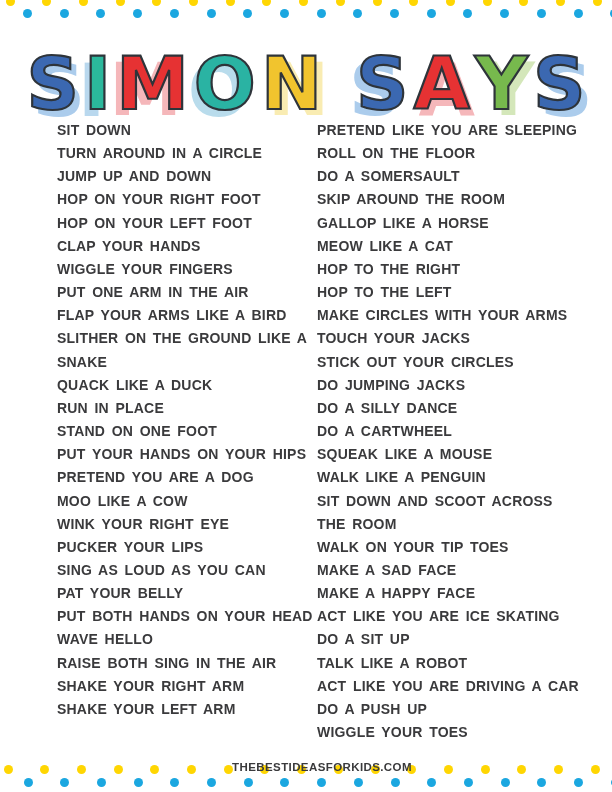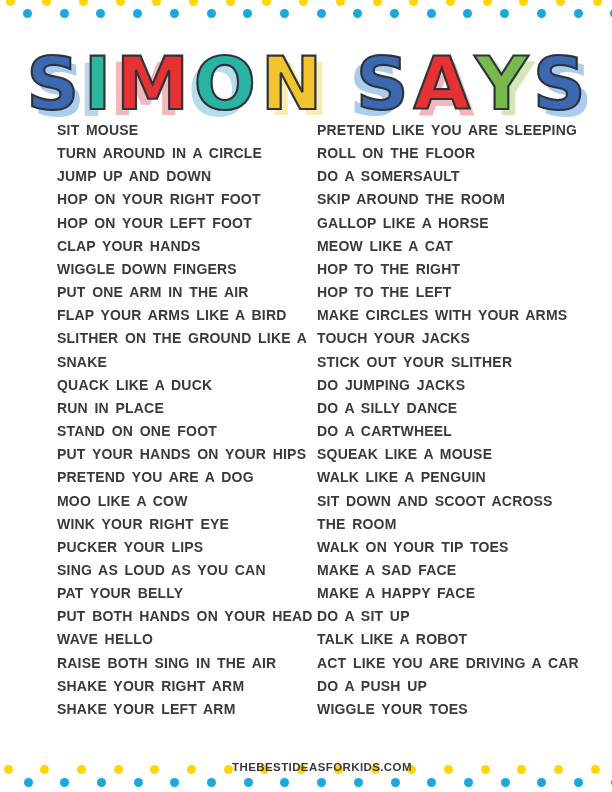--- a/index.html
+++ b/index.html
@@ -166,27 +166,27 @@
       <span class="title-word">
         <span class="title-letter" style="color: rgb(59, 104, 177); -webkit-text-stroke: 2.2px rgb(46, 52, 58); text-shadow: rgb(171, 204, 236) -7px 6px 0px;">S</span>
         <span class="title-letter" style="color: rgb(230, 50, 51); -webkit-text-stroke: 2.2px rgb(46, 52, 58); text-shadow: rgb(245, 183, 186) 5px 7px 0px;">A</span>
         <span class="title-letter" style="color: rgb(119, 185, 77); -webkit-text-stroke: 2.2px rgb(46, 52, 58); text-shadow: rgb(212, 231, 186) 7px 6px 0px;">Y</span>
         <span class="title-letter" style="color: rgb(59, 104, 177); -webkit-text-stroke: 2.2px rgb(46, 52, 58); text-shadow: rgb(171, 204, 236) 7px 7px 0px;">S</span>
       </span>
     </h1>
 
   <div class="columns">
     <ul class="col col-left" id="list-left">
-        <li>SIT MOUSE</li>
+        <li>SIT DOWN</li>
         <li>TURN AROUND IN A CIRCLE</li>
         <li>JUMP UP AND DOWN</li>
         <li>HOP ON YOUR RIGHT FOOT</li>
         <li>HOP ON YOUR LEFT FOOT</li>
         <li>CLAP YOUR HANDS</li>
-        <li>WIGGLE DOWN FINGERS</li>
+        <li>WIGGLE YOUR FINGERS</li>
         <li>PUT ONE ARM IN THE AIR</li>
         <li>FLAP YOUR ARMS LIKE A BIRD</li>
         <li>SLITHER ON THE GROUND LIKE A</li>
         <li>SNAKE</li>
         <li>QUACK LIKE A DUCK</li>
         <li>RUN IN PLACE</li>
         <li>STAND ON ONE FOOT</li>
         <li>PUT YOUR HANDS ON YOUR HIPS</li>
         <li>PRETEND YOU ARE A DOG</li>
         <li>MOO LIKE A COW</li>
@@ -204,31 +204,32 @@
         <li>PRETEND LIKE YOU ARE SLEEPING</li>
         <li>ROLL ON THE FLOOR</li>
         <li>DO A SOMERSAULT</li>
         <li>SKIP AROUND THE ROOM</li>
         <li>GALLOP LIKE A HORSE</li>
         <li>MEOW LIKE A CAT</li>
         <li>HOP TO THE RIGHT</li>
         <li>HOP TO THE LEFT</li>
         <li>MAKE CIRCLES WITH YOUR ARMS</li>
         <li>TOUCH YOUR JACKS</li>
-        <li>STICK OUT YOUR SLITHER</li>
+        <li>STICK OUT YOUR CIRCLES</li>
         <li>DO JUMPING JACKS</li>
         <li>DO A SILLY DANCE</li>
         <li>DO A CARTWHEEL</li>
         <li>SQUEAK LIKE A MOUSE</li>
         <li>WALK LIKE A PENGUIN</li>
         <li>SIT DOWN AND SCOOT ACROSS</li>
         <li>THE ROOM</li>
         <li>WALK ON YOUR TIP TOES</li>
         <li>MAKE A SAD FACE</li>
         <li>MAKE A HAPPY FACE</li>
+        <li>ACT LIKE YOU ARE ICE SKATING</li>
         <li>DO A SIT UP</li>
         <li>TALK LIKE A ROBOT</li>
         <li>ACT LIKE YOU ARE DRIVING A CAR</li>
         <li>DO A PUSH UP</li>
         <li>WIGGLE YOUR TOES</li>
       </ul>
   </div>
 
   <div class="footer">THEBESTIDEASFORKIDS.COM</div>
 

